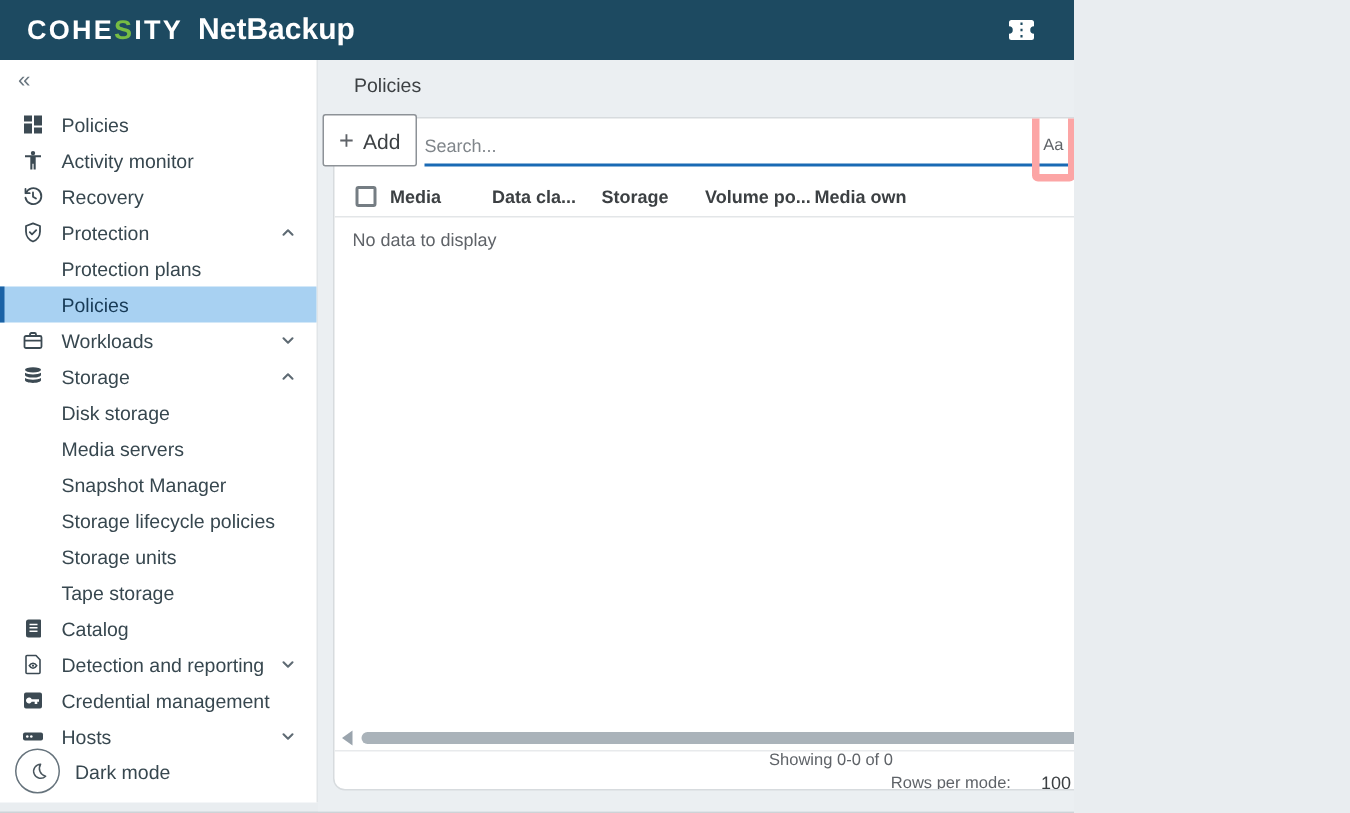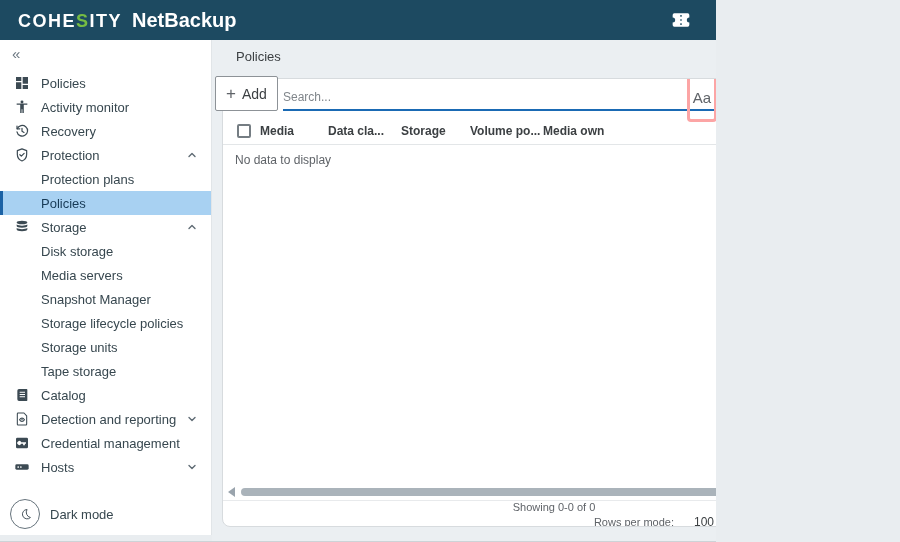--- a/index.html
+++ b/index.html
@@ -56,21 +56,21 @@
              border:1px solid #8d9297; border-radius:2px; z-index:5; display:flex; align-items:center;
              justify-content:center; gap:6px; cursor:pointer; font-size:14px; color:#3c4043; }
   .add-plus { font-size:17px; font-weight:400; color:#5f6368; line-height:1; }
 
   .toolbar { position:relative; height:38px; }
   .search-field { position:absolute; left:60px; top:6px; width:465px; height:26px;
                   border-bottom:2px solid #1a6ab4; display:flex; align-items:center; }
   .search-input { flex:1; border:none; outline:none; font-size:12px; color:#3c4043; min-width:0;
                   font-family:"Liberation Sans", sans-serif; }
   .search-input::placeholder { color:#80868b; }
-  .aa-chip { flex:0 0 auto; border:3px solid #fca5a5; border-radius:4px; font-size:15px; color:#5f6368;
+  .aa-chip { flex:0 0 auto; border:5px solid #fca5a5; border-radius:4px; font-size:11px; color:#5f6368;
              padding:13px 3px; margin-right:6px; cursor:pointer; }
   .search-sep { width:1px; height:16px; background:#dadce0; margin-right:6px; }
   .mag { width:16px; height:16px; color:#5f6368; margin-right:2px; cursor:pointer; }
   .mag svg { width:100%; height:100%; }
   .tool-icon { position:absolute; top:10px; width:17px; height:17px; color:#5f6368; cursor:pointer; }
   .tool-icon svg { width:100%; height:100%; display:block; }
 
   .thead { display:flex; align-items:center; height:28px; border-bottom:1px solid #e3e6e8;
            padding-left:14px; padding-right:8px; overflow:hidden; }
   .checkbox { width:14px; height:14px; border:2px solid #757d83; border-radius:2px; margin-right:9px;
@@ -180,20 +180,34 @@
           </span>
         </div>
         <div class="nav-item child">
           <span class="nav-label">Protection plans</span>
         </div>
         <div class="nav-item child selected">
           <span class="nav-label">Policies</span>
         </div>
         <div class="nav-item">
           <span class="nav-icon">
+            <svg viewBox="0 0 24 24" fill="none" stroke="currentColor" stroke-width="1.8">
+              <rect x="3.5" y="7.5" width="17" height="12" rx="1.5"></rect>
+              <path d="M9 7.5V5.9c0-.8.6-1.4 1.4-1.4h3.2c.8 0 1.4.6 1.4 1.4v1.6M3.5 12.2h17"></path>
+            </svg>
+          </span>
+          <span class="nav-label">Workloads</span>
+          <span class="nav-chevron">
+            <svg viewBox="0 0 10 10" fill="none" stroke="currentColor" stroke-width="1.4">
+              <path d="M2 3.5l3 3 3-3" stroke-linecap="round" stroke-linejoin="round"></path>
+            </svg>
+          </span>
+        </div>
+        <div class="nav-item">
+          <span class="nav-icon">
             <svg viewBox="0 0 24 24" fill="currentColor">
               <ellipse cx="12" cy="5.3" rx="8" ry="2.6"></ellipse>
               <path d="M4 8.3c1.8 1.1 4.8 1.7 8 1.7s6.2-.6 8-1.7v2.2c0 1.5-3.6 2.6-8 2.6s-8-1.1-8-2.6V8.3z"></path>
               <path d="M4 13.6c1.8 1.1 4.8 1.7 8 1.7s6.2-.6 8-1.7v2.2c0 1.5-3.6 2.6-8 2.6s-8-1.1-8-2.6v-2.2z"></path>
             </svg>
           </span>
           <span class="nav-label">Storage</span>
           <span class="nav-chevron">
             <svg viewBox="0 0 10 10" fill="none" stroke="currentColor" stroke-width="1.4">
               <path d="M2 6.5L5 3.5l3 3" stroke-linecap="round" stroke-linejoin="round"></path>

